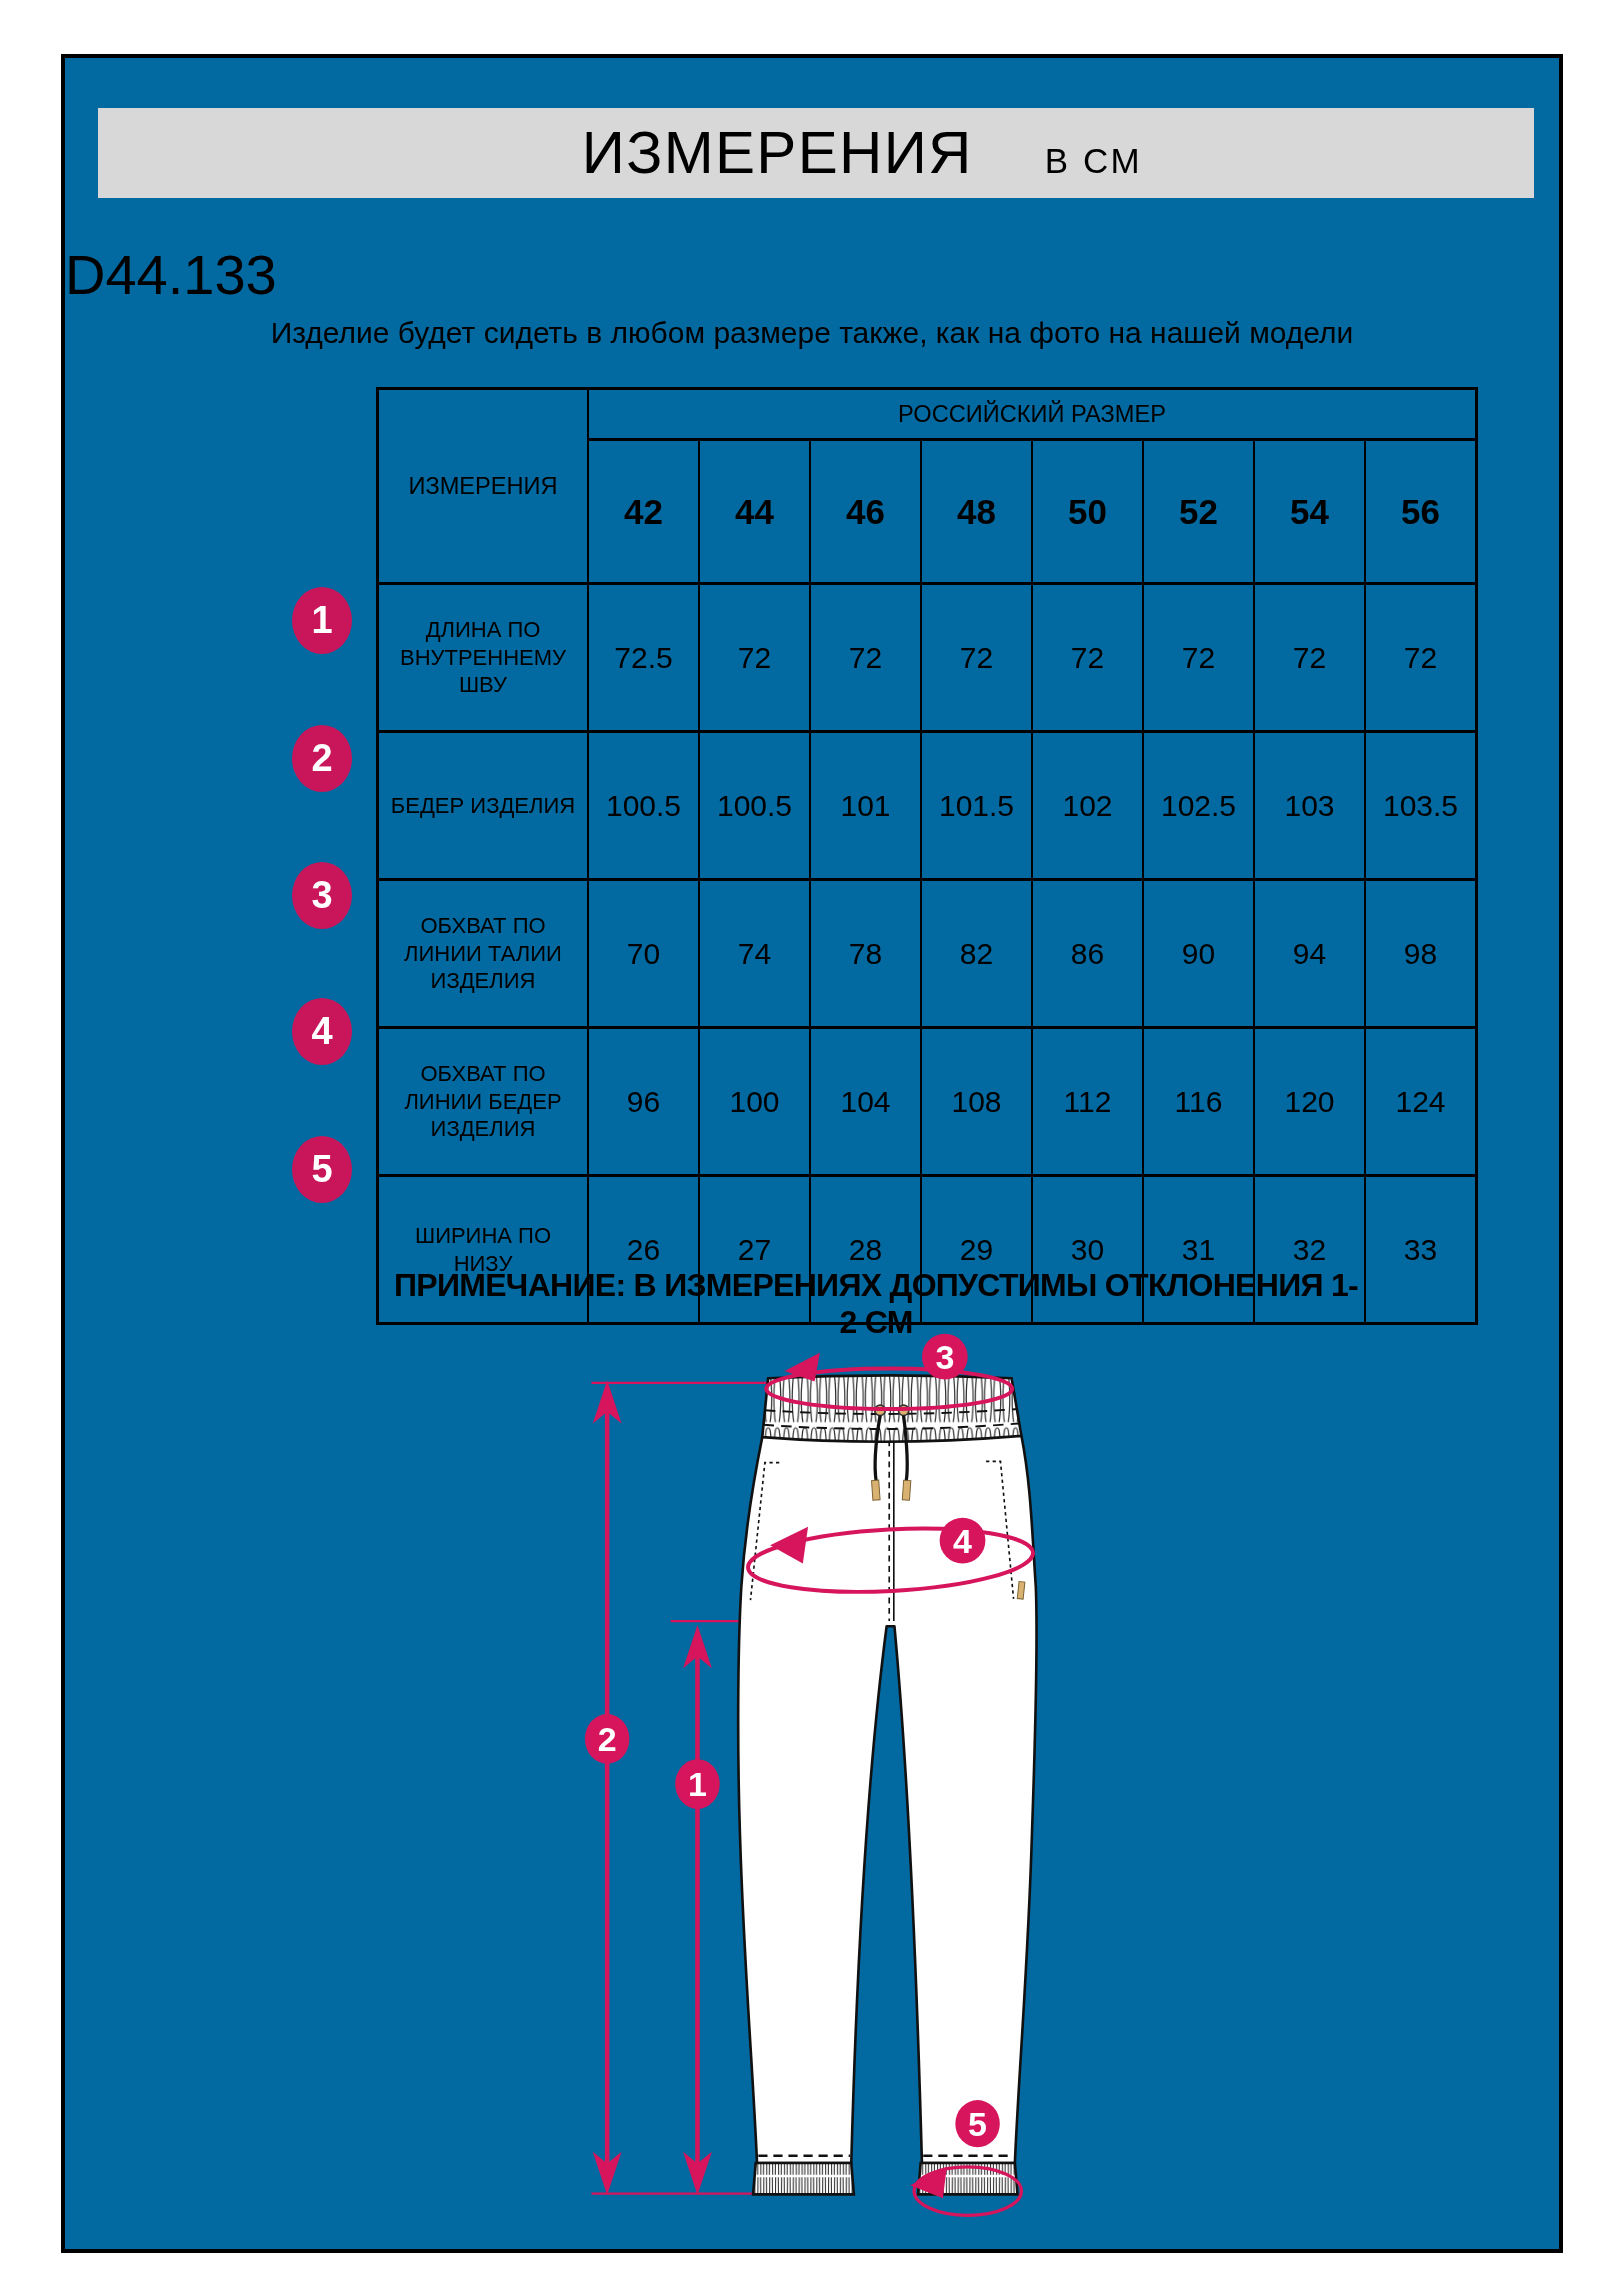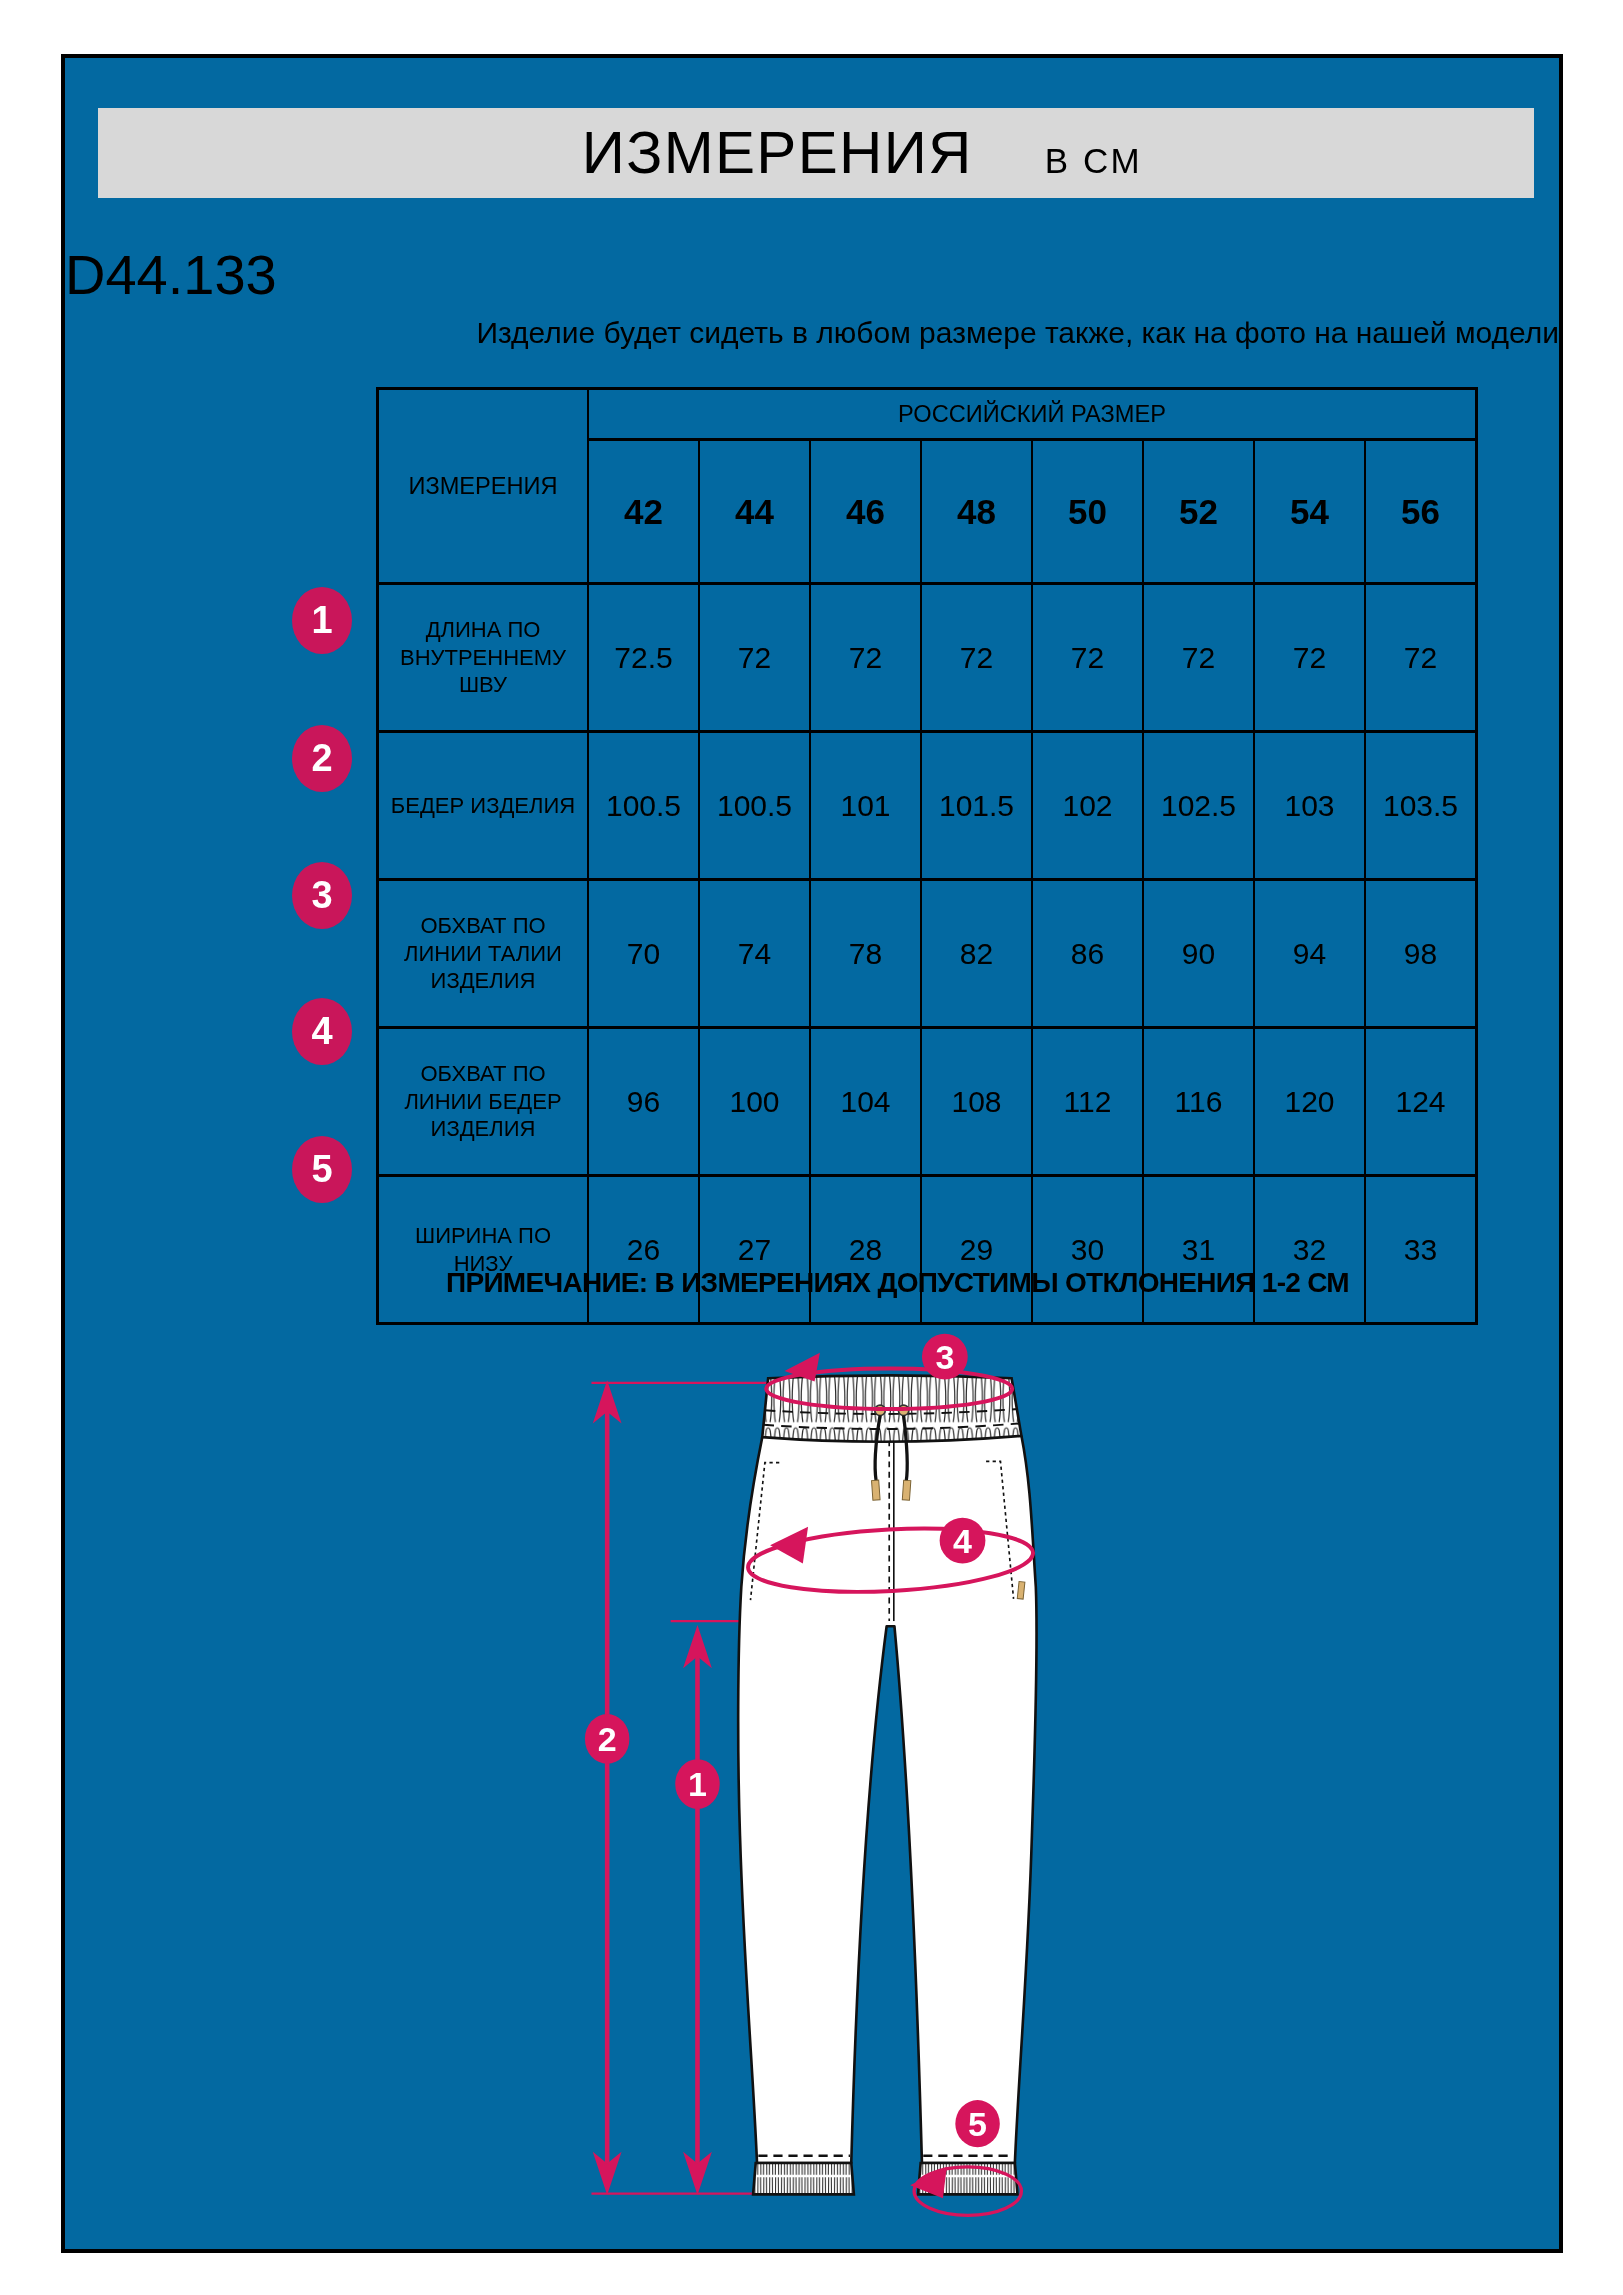--- a/index.html
+++ b/index.html
@@ -6,35 +6,35 @@
   body{width:1623px;height:2295px;position:relative;font-family:"Liberation Sans",sans-serif;color:#000;}
   .frame{position:absolute;left:61px;top:54px;width:1494px;height:2191px;border:4.6px solid #000;background:#0369a1;}
 
   
   .banner{position:absolute;left:33px;top:50px;width:1436px;height:90px;background:#d8d8d8;
           display:flex;align-items:baseline;justify-content:center;padding-left:92px;box-sizing:border-box;}
   .banner .w1{font-size:60px;font-weight:normal;letter-spacing:1.3px;line-height:90px;}
   .banner .w2{font-size:60px;font-weight:bold;margin-left:62px;letter-spacing:1.3px;}
   .banner .unit{font-size:35px;font-weight:normal;margin-left:72px;letter-spacing:2.6px;}
   .model{position:absolute;left:0;top:184px;width:100%;text-align:left;font-size:56px;}
-  .subtitle{position:absolute;left:0;top:258px;width:100%;text-align:right;font-size:30px;}
+  .subtitle{position:absolute;left:0;top:258px;width:100%;text-align:center;font-size:30px;}
 
   
   table.mtable{position:absolute;left:311px;top:329px;border-collapse:collapse;table-layout:fixed;border:3.3px solid #000;}
   table.mtable td{border-left:2px solid #000;text-align:center;vertical-align:middle;padding:6px;}
   td.corner{width:196px;font-size:23.6px;}
   td.group{height:36px;font-size:23.6px;border-left:2px solid #000;}
   tr.sizes td{height:129px;font-size:35px;font-weight:bold;border-top:3.9px solid #000;width:97px;}
   tr.datarow td{height:133px;border-top:3.9px solid #000;margin-left:40px;}
   td.rowlabel{font-size:22px;line-height:1.25;padding:0 9.2px;}
   td.val{font-size:30px;}
 
   .numcircle{position:absolute;left:227px;width:60px;height:67px;border-radius:50%;
              background:#c9165a;color:#fff;font-weight:bold;font-size:38px;text-align:center;line-height:67px;}
-  .note{position:absolute;left:312px;top:1209px;width:972px;text-align:right;font-size:28px;font-weight:bold;letter-spacing:-0.7px;}
+  .note{position:absolute;left:325px;top:1209px;width:972px;text-align:center;font-size:32px;font-weight:bold;letter-spacing:-0.7px;}
 
   svg.diagram{position:absolute;left:497px;top:1254px;}
   svg .pink-stroke{stroke:#d6155c;fill:none;}
   svg .pink-fill{fill:#d6155c;stroke:none;}
   svg .lbl{fill:#ffffff;font-family:"Liberation Sans",sans-serif;font-weight:bold;font-size:52px;text-anchor:middle;}
 </style>
 </head>
 <body>
 
 <div class="frame">

